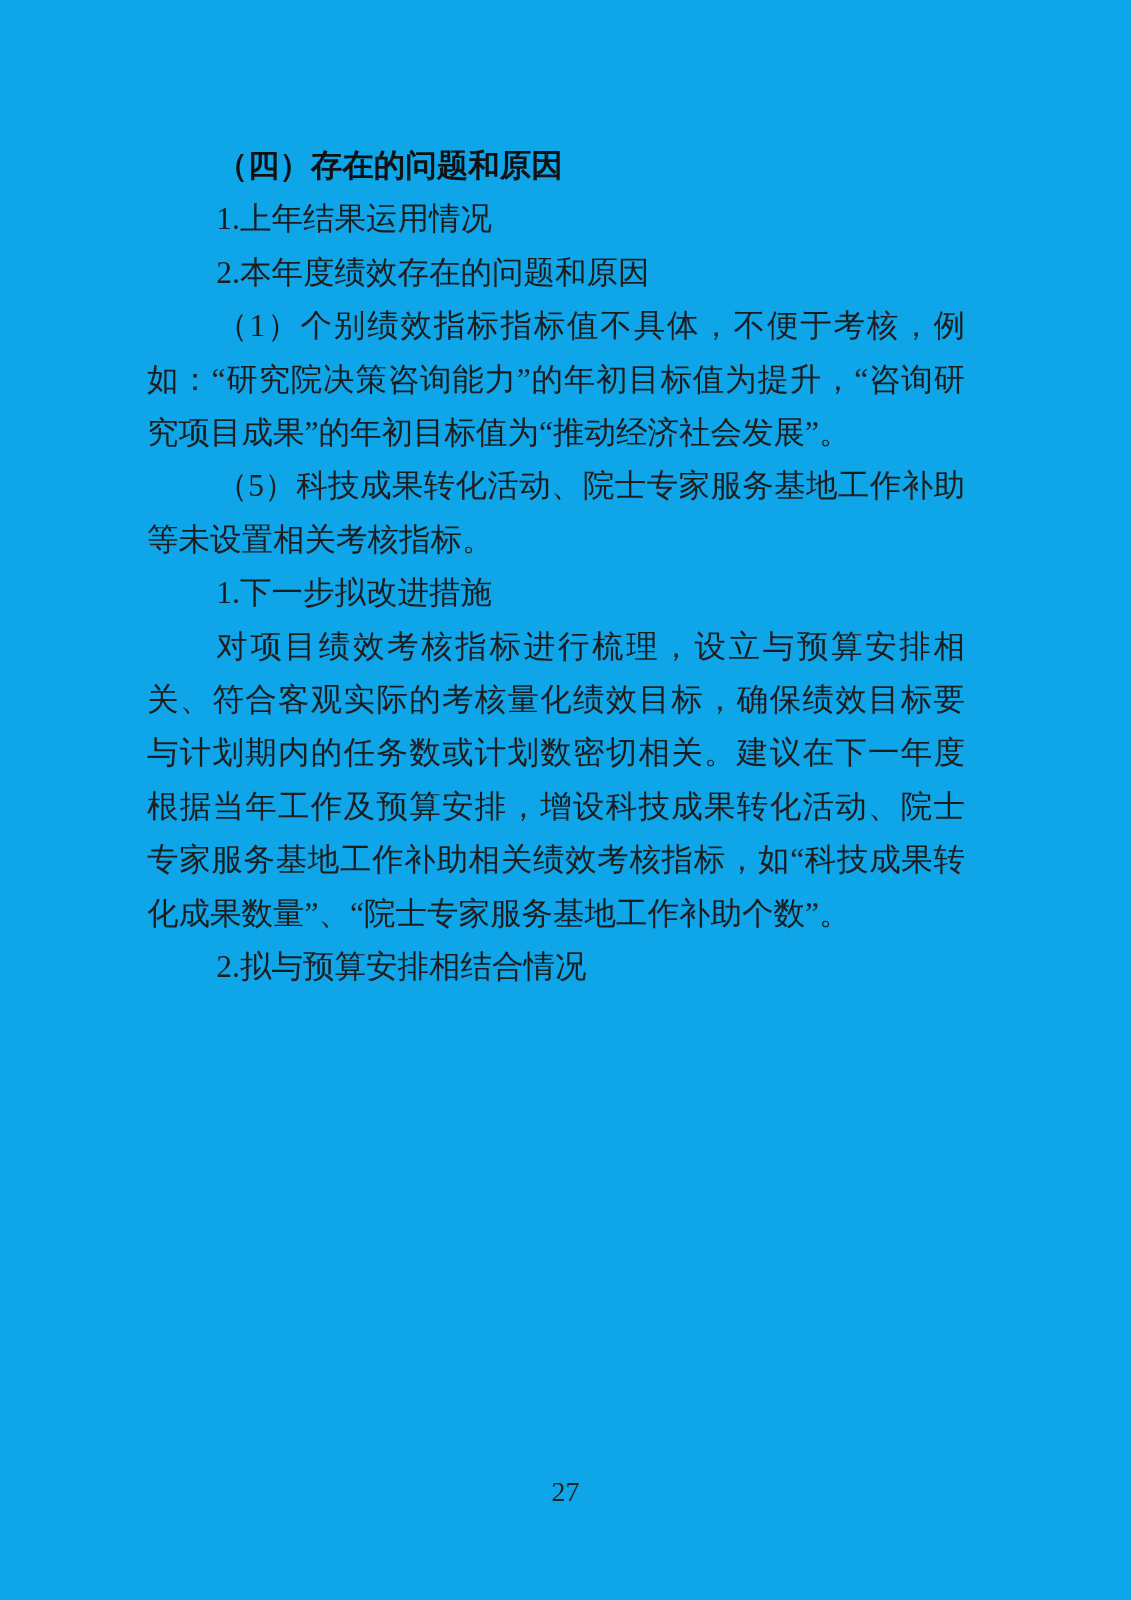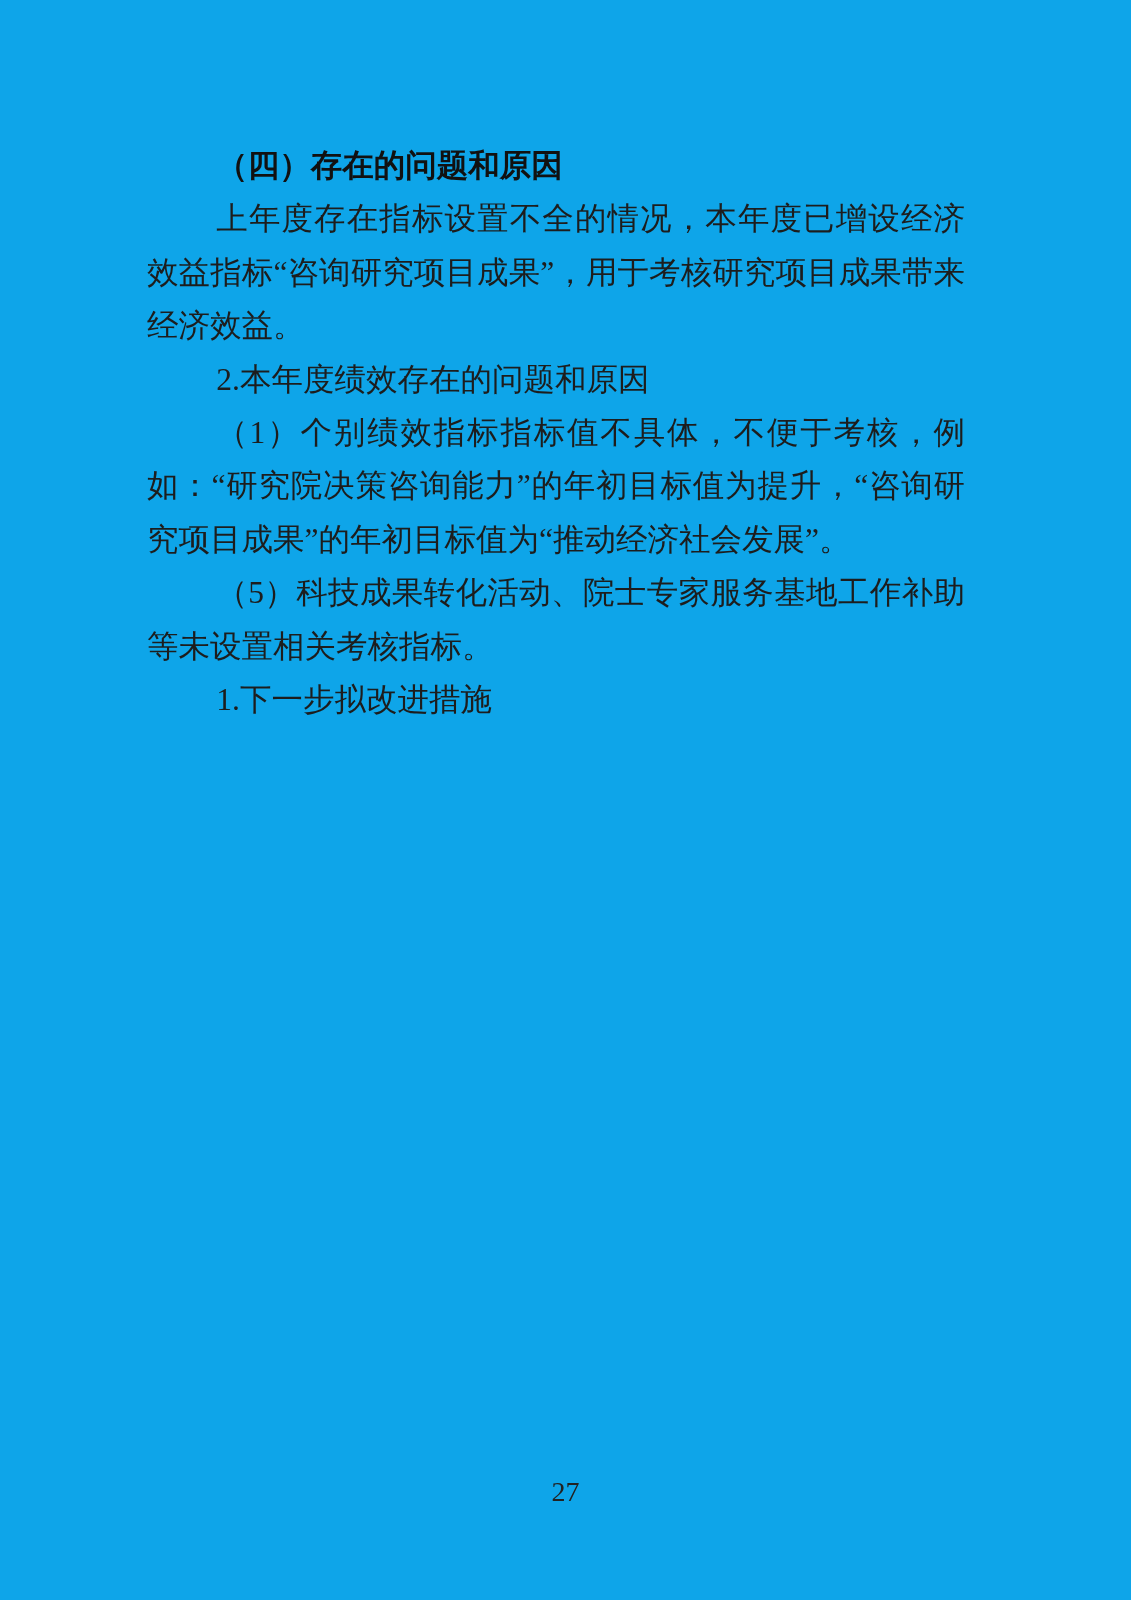--- a/index.html
+++ b/index.html
@@ -52,21 +52,23 @@
     color: #222222;
     font-family: "Liberation Serif", serif;
   }
 </style>
 </head>
 <body>
 
 <div class="page">
   <div class="content">
     <div class="block heading">（四）存在的问题和原因</div>
-    <div class="block paragraph">上年度存在指标设置不全的情况，本年度已增设经济效益指标“咨询研究项目成果”，用于考核研究项目成果带来经济效益。</div>
+    <div class="block subheading">1.上年结果运用情况</div>
     <div class="block subheading">2.本年度绩效存在的问题和原因</div>
     <div class="block paragraph">（1）个别绩效指标指标值不具体，不便于考核，例如：“研究院决策咨询能力”的年初目标值为提升，“咨询研究项目成果”的年初目标值为“推动经济社会发展”。</div>
     <div class="block paragraph">（5）科技成果转化活动、院士专家服务基地工作补助等未设置相关考核指标。</div>
     <div class="block subheading">1.下一步拟改进措施</div>
+    <div class="block paragraph">对项目绩效考核指标进行梳理，设立与预算安排相关、符合客观实际的考核量化绩效目标，确保绩效目标要与计划期内的任务数或计划数密切相关。建议在下一年度根据当年工作及预算安排，增设科技成果转化活动、院士专家服务基地工作补助相关绩效考核指标，如“科技成果转化成果数量”、“院士专家服务基地工作补助个数”。</div>
+    <div class="block subheading">2.拟与预算安排相结合情况</div>
   </div>
 
   <div class="pagenum">27</div>
 </div>
 
 </body></html>

